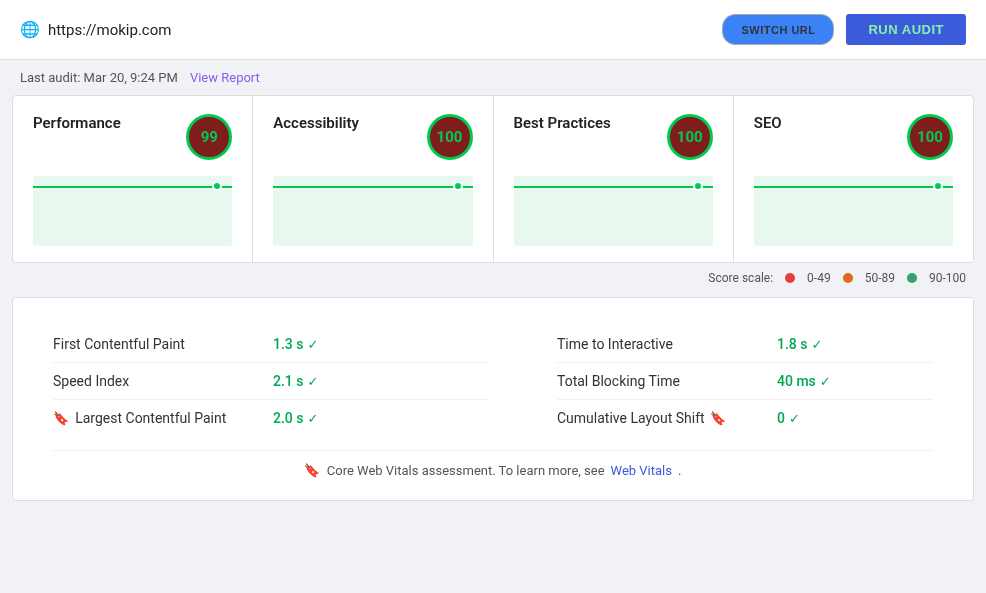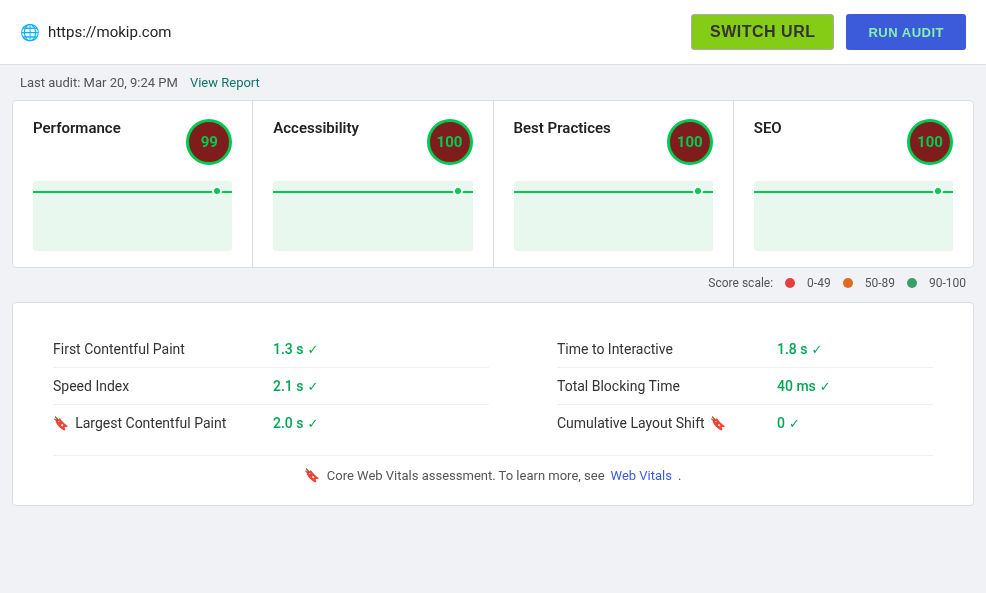--- a/index.html
+++ b/index.html
@@ -36,28 +36,28 @@
       color: #222;
     }
 
     .header-right {
       display: flex;
       gap: 12px;
     }
 
     .switch-url-btn {
       border: 1px solid #aaa;
-      background: #84cc16;
+      background: #3b82f6;
       padding: 8px 18px;
-      font-size: 16px;
+      font-size: 11px;
       font-weight: 600;
       color: #333;
       letter-spacing: 0.5px;
       cursor: pointer;
-      border-radius: 3px;
+      border-radius: 13px;
     }
 
     .run-audit-btn {
       background: #3b5bdb;
       border: none;
       color: #86efac;
       padding: 8px 22px;
       font-size: 13px;
       font-weight: 700;
       letter-spacing: 0.5px;
@@ -69,21 +69,21 @@
       padding: 10px 20px;
       font-size: 13px;
       color: #555;
       background: #f0f2f5;
       display: flex;
       align-items: center;
       gap: 4px;
     }
 
     .view-report-link {
-      color: #0f766e;
+      color: #8b5cf6;
       text-decoration: none;
       font-size: 13px;
       margin-left: 8px;
       cursor: pointer;
     }
 
     .scores-section {
       margin: 0 12px;
       background: #fff;
       border: 1px solid #ddd;

